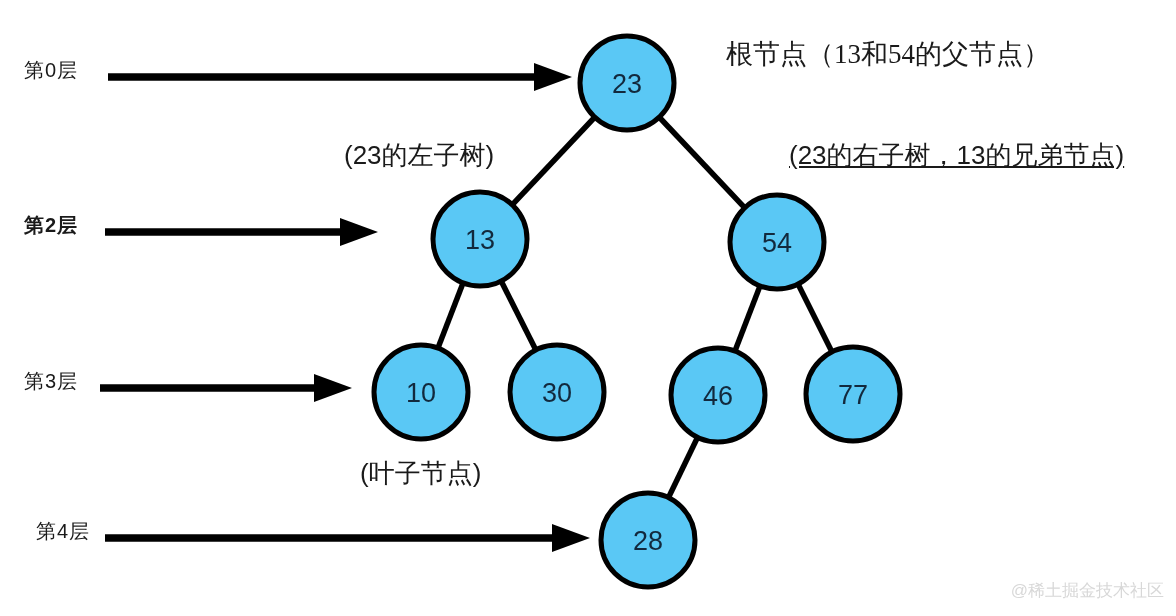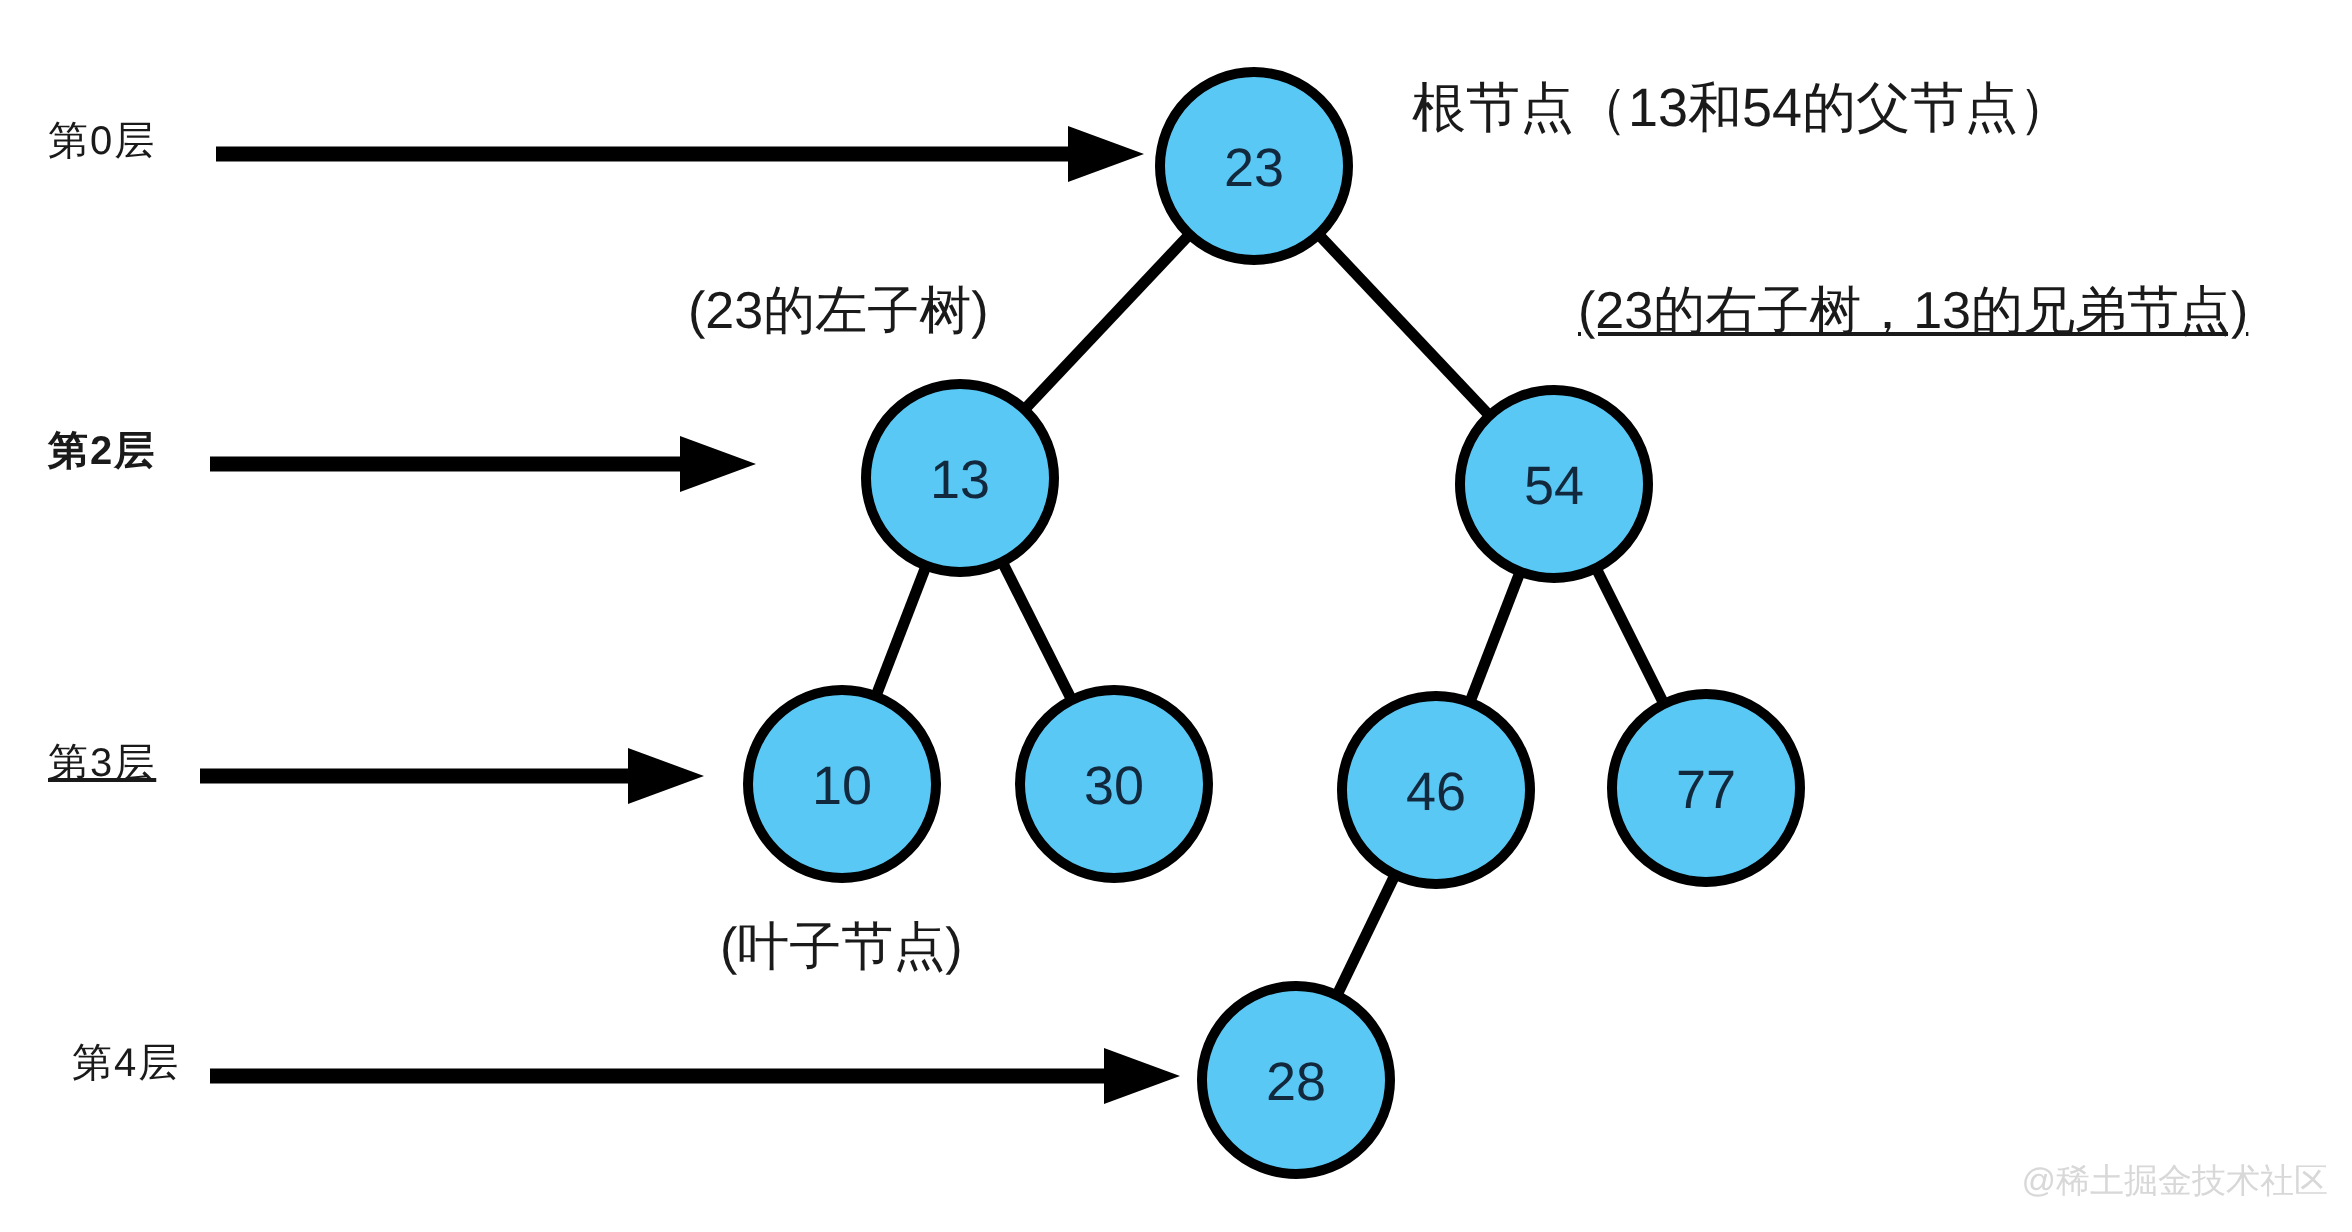--- a/index.html
+++ b/index.html
@@ -80,23 +80,23 @@
       <circle cx="718" cy="395" r="47" fill="#5ac8f5" stroke="#000000" stroke-width="5"></circle>
       <text x="718" y="396" text-anchor="middle" dominant-baseline="central" font-size="27" fill="#12293d" font-family="&quot;Liberation Sans&quot;, &quot;DejaVu Sans&quot;, sans-serif">46</text>
       <circle cx="853" cy="394" r="47" fill="#5ac8f5" stroke="#000000" stroke-width="5"></circle>
       <text x="853" y="395" text-anchor="middle" dominant-baseline="central" font-size="27" fill="#12293d" font-family="&quot;Liberation Sans&quot;, &quot;DejaVu Sans&quot;, sans-serif">77</text>
       <circle cx="648" cy="540" r="47" fill="#5ac8f5" stroke="#000000" stroke-width="5"></circle>
       <text x="648" y="541" text-anchor="middle" dominant-baseline="central" font-size="27" fill="#12293d" font-family="&quot;Liberation Sans&quot;, &quot;DejaVu Sans&quot;, sans-serif">28</text>
     </svg>
 
   <div class="level-label" style="left:24px; top:57px;">第0层</div>
   <div class="level-label" style="left:24px; top:212px;font-weight:bold;">第2层</div>
-  <div class="level-label" style="left:24px; top:368px;text-decoration:underline;">第3层</div>
+  <div class="level-label" style="left:24px; top:368px;">第3层</div>
   <div class="level-label" style="left:36px; top:518px;">第4层</div>
 
-  <div class="annotation root-note" style="left:706px; top:36px;">根节点（13和54的父节点）</div>
+  <div class="annotation root-note" style="left:726px; top:36px;font-family:Liberation Serif, serif;">根节点（13和54的父节点）</div>
   <div class="annotation" style="left:312px; top:138px;margin-left:32px;">(23的左子树)</div>
   <div class="annotation" style="left:789px; top:138px;text-decoration:underline;">(23的右子树，13的兄弟节点)</div>
   <div class="annotation" style="left:360px; top:456px;">(叶子节点)</div>
 
   <div class="watermark">@稀土掘金技术社区</div>
 
 </div>
 
 </body></html>

